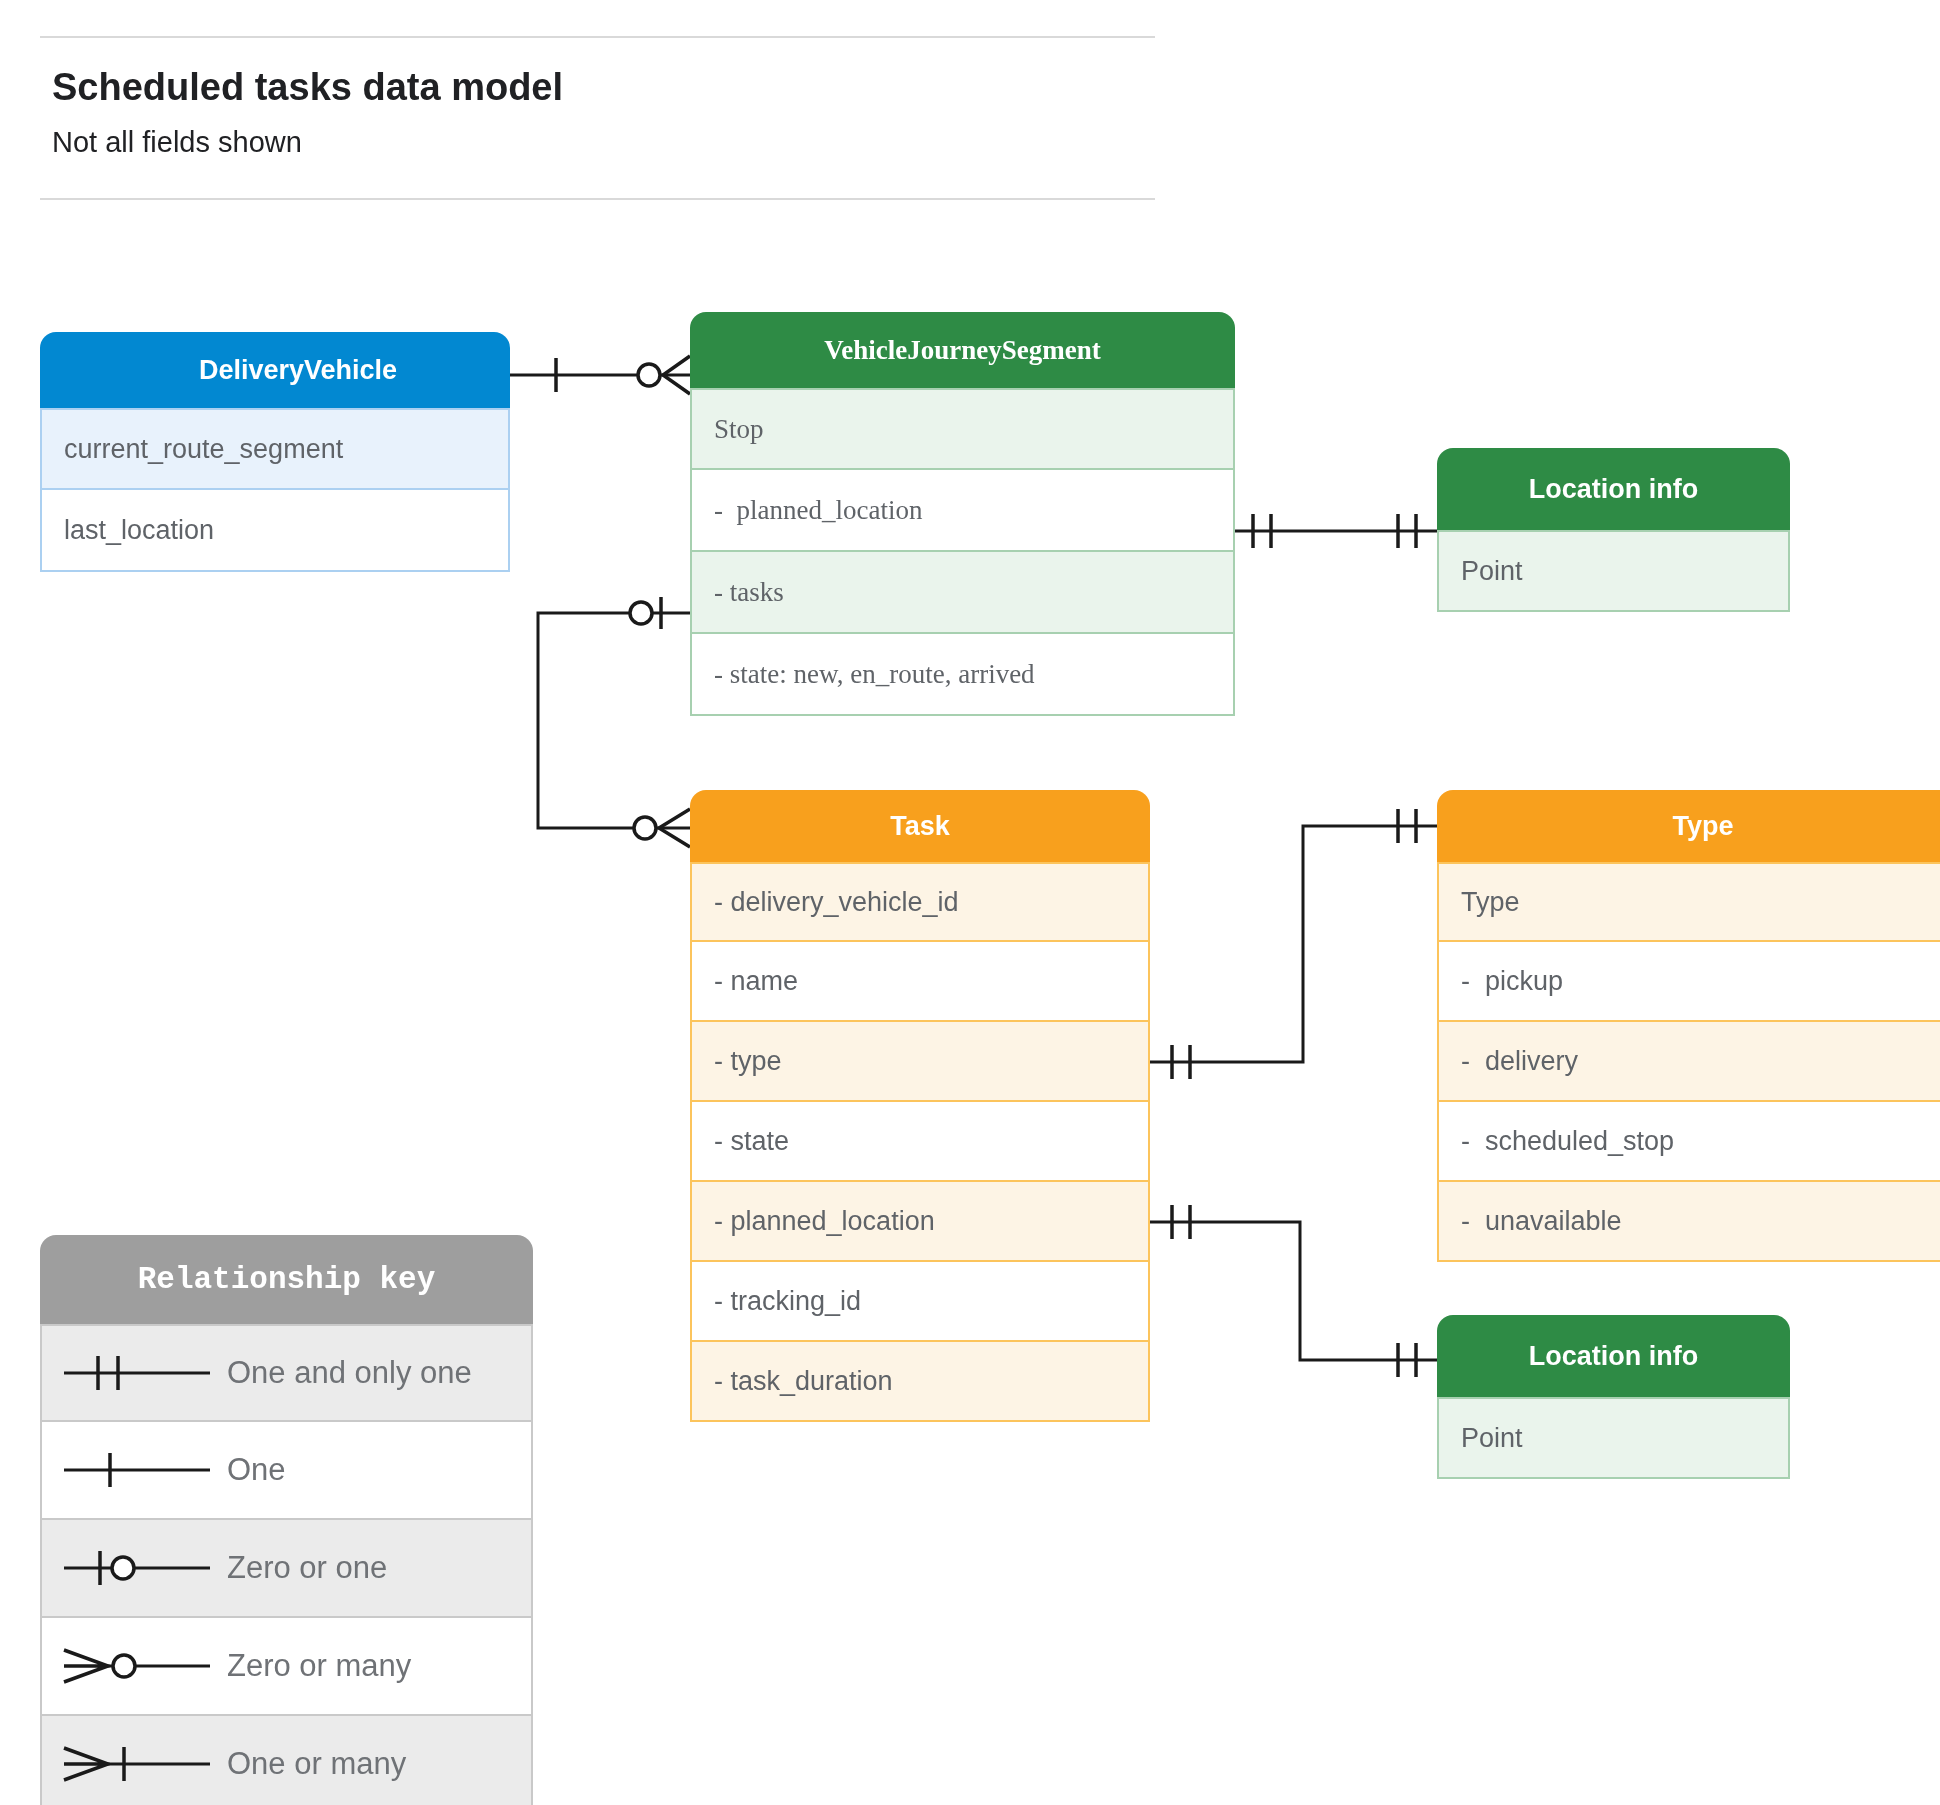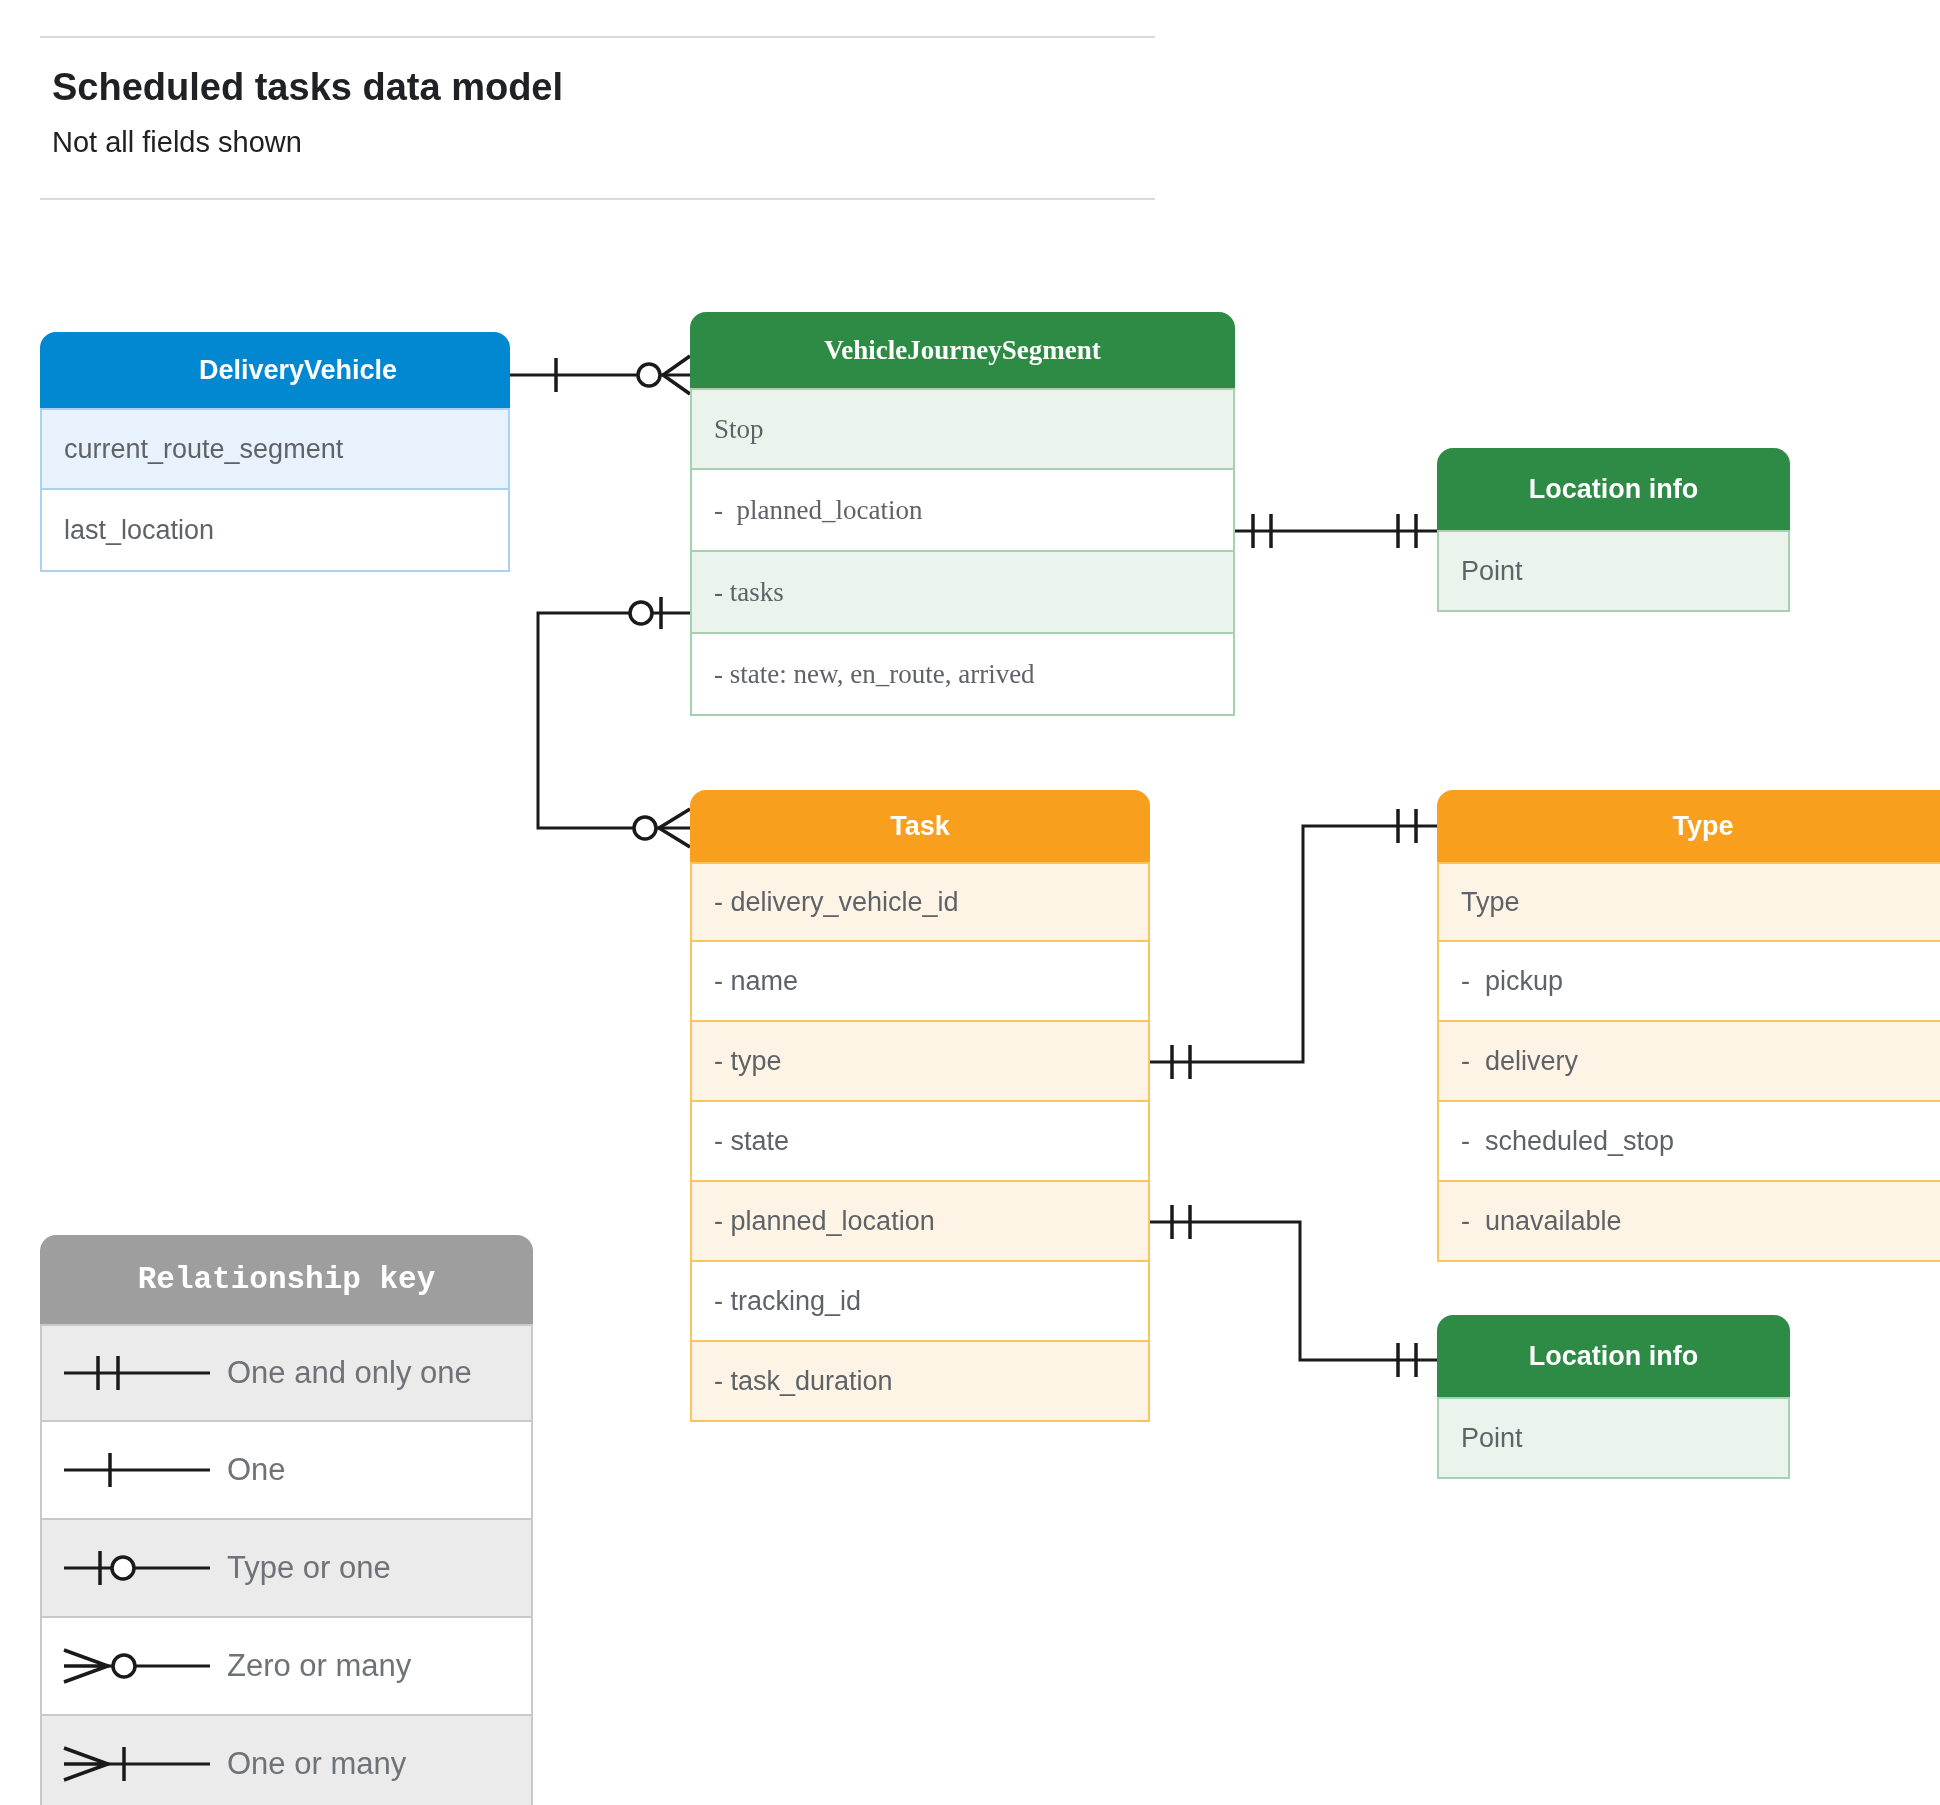--- a/index.html
+++ b/index.html
@@ -178,21 +178,21 @@
   </div>
 
   <div class="erow alt h93">
     <span class="lsym">
       <svg width="150" height="50" viewBox="0 0 150 50">
         <line x1="2" y1="25" x2="148" y2="25" stroke="#1a1a1a" stroke-width="3"></line>
         <line x1="38" y1="8" x2="38" y2="42" stroke="#1a1a1a" stroke-width="3.5"></line>
         <circle cx="61" cy="25" r="11" fill="#ffffff" stroke="#1a1a1a" stroke-width="3.5"></circle>
       </svg>
     </span>
-    <span class="llabel">Type or one</span>
+    <span class="llabel">Zero or one</span>
   </div>
 
   <div class="erow h93">
     <span class="lsym">
       <svg width="150" height="50" viewBox="0 0 150 50">
         <line x1="45" y1="25" x2="148" y2="25" stroke="#1a1a1a" stroke-width="3"></line>
         <path d="M2 9 L46 25 L2 41 M2 25 L46 25" fill="none" stroke="#1a1a1a" stroke-width="3.5"></path>
         <circle cx="62" cy="25" r="11" fill="#ffffff" stroke="#1a1a1a" stroke-width="3.5"></circle>
       </svg>
     </span>

